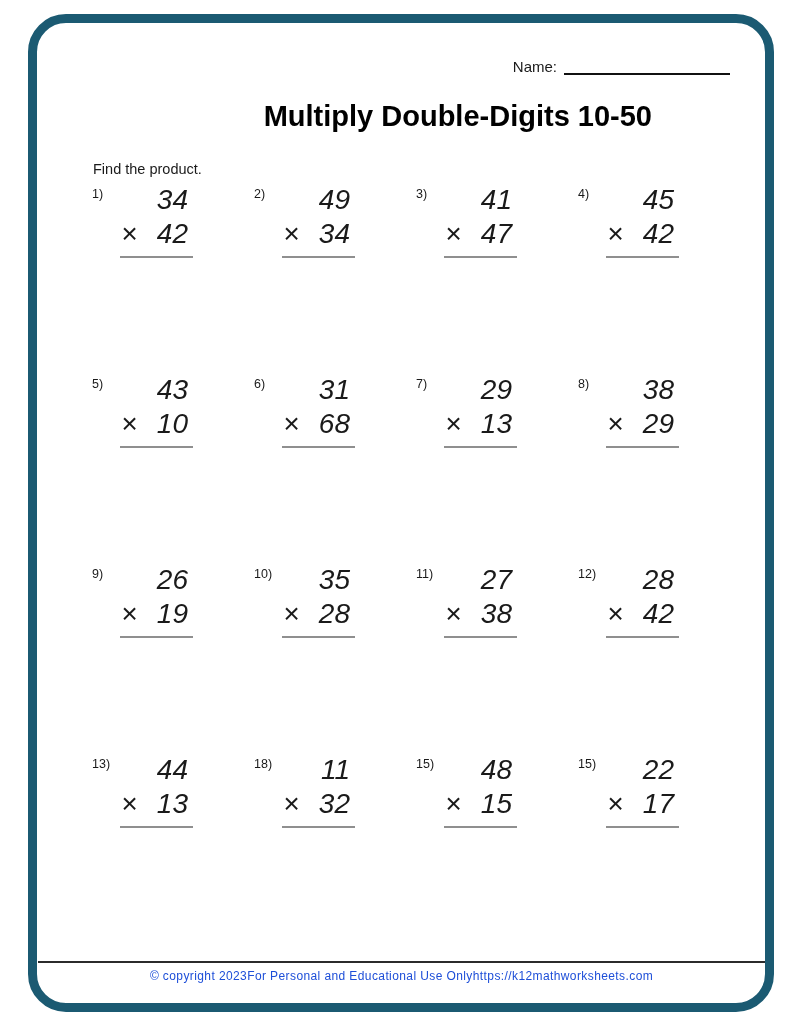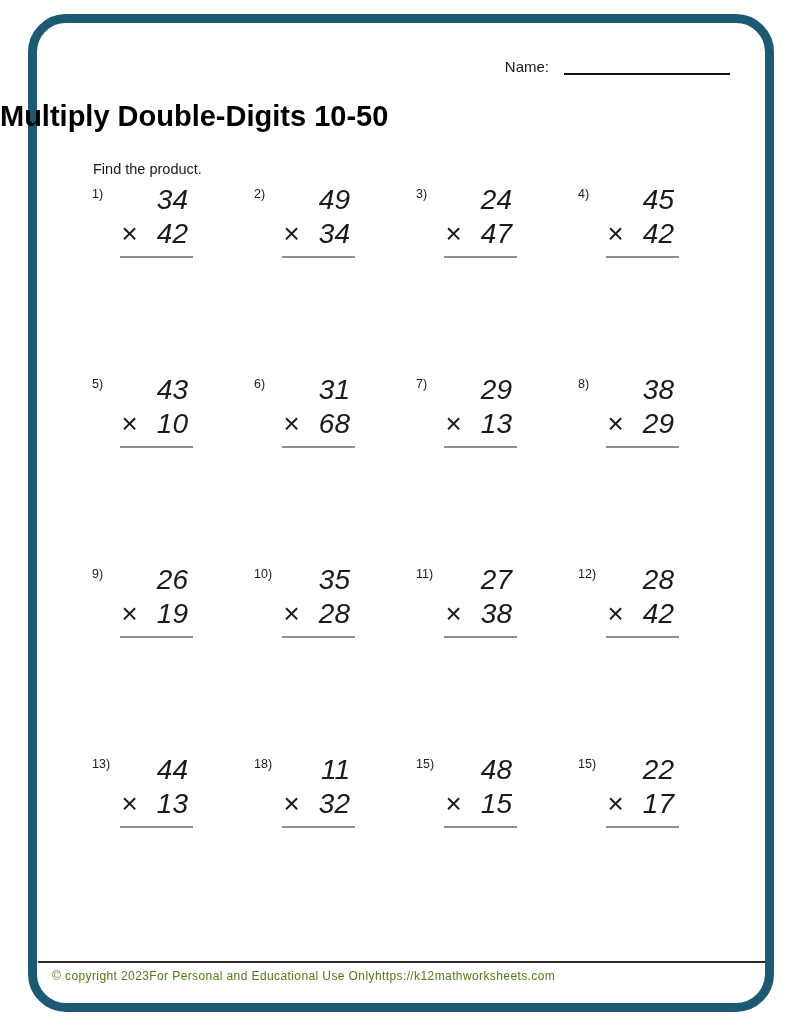--- a/index.html
+++ b/index.html
@@ -24,35 +24,35 @@
     border: 9px solid #1b5a72;
     border-radius: 38px;
     box-sizing: border-box;
   }
   .name-row {
     position: absolute;
     top: 57px;
     right: 70px;
     display: flex;
     align-items: flex-end;
-    gap: 15px;
+    gap: 7px;
     font-size: 15px;
   }
   .name-underline {
     display: inline-block;
     width: 166px;
     height: 16px;
     border-bottom: 2px solid #111111;
   }
   .title {
     position: absolute;
     top: 100px;
     left: 0;
     width: 652px;
-    text-align: left;
+    text-align: right;
     font-size: 29px;
     font-weight: 700;
     color: #000000;
   }
   .instruction {
     position: absolute;
     left: 93px;
     top: 161px;
     font-size: 14.5px;
   }
@@ -101,28 +101,28 @@
   }
   .footer-rule {
     position: absolute;
     left: 38px;
     top: 961px;
     width: 727px;
     border-top: 2px solid #2b2b2b;
   }
   .footer {
     position: absolute;
-    left: 52px;
+    left: 46px;
     top: 969px;
     width: 711px;
     display: flex;
-    justify-content: flex-start;
+    justify-content: center;
     font-size: 12px;
     letter-spacing: 0.4px;
-    color: #4d7c0f;
+    color: #1d4ed8;
   }
 </style>
 </head>
 <body>
 
 <div class="frame" style="border-color: rgb(27, 90, 114);"></div>
 
 <div class="name-row">
   <span>Name:</span>
   <span class="name-underline"></span>
@@ -153,21 +153,21 @@
         <span>×</span>
         <span>34</span>
       </div>
       <div class="answer-line" style="border-top-color: rgb(143, 143, 143);"></div>
     </div>
   </div>
 
   <div class="problem">
     <span class="pnum">3)</span>
     <div class="stack">
-      <div class="top-num">24</div>
+      <div class="top-num">41</div>
       <div class="bottom-row">
         <span>×</span>
         <span>47</span>
       </div>
       <div class="answer-line" style="border-top-color: rgb(143, 143, 143);"></div>
     </div>
   </div>
 
   <div class="problem">
     <span class="pnum">4)</span>

